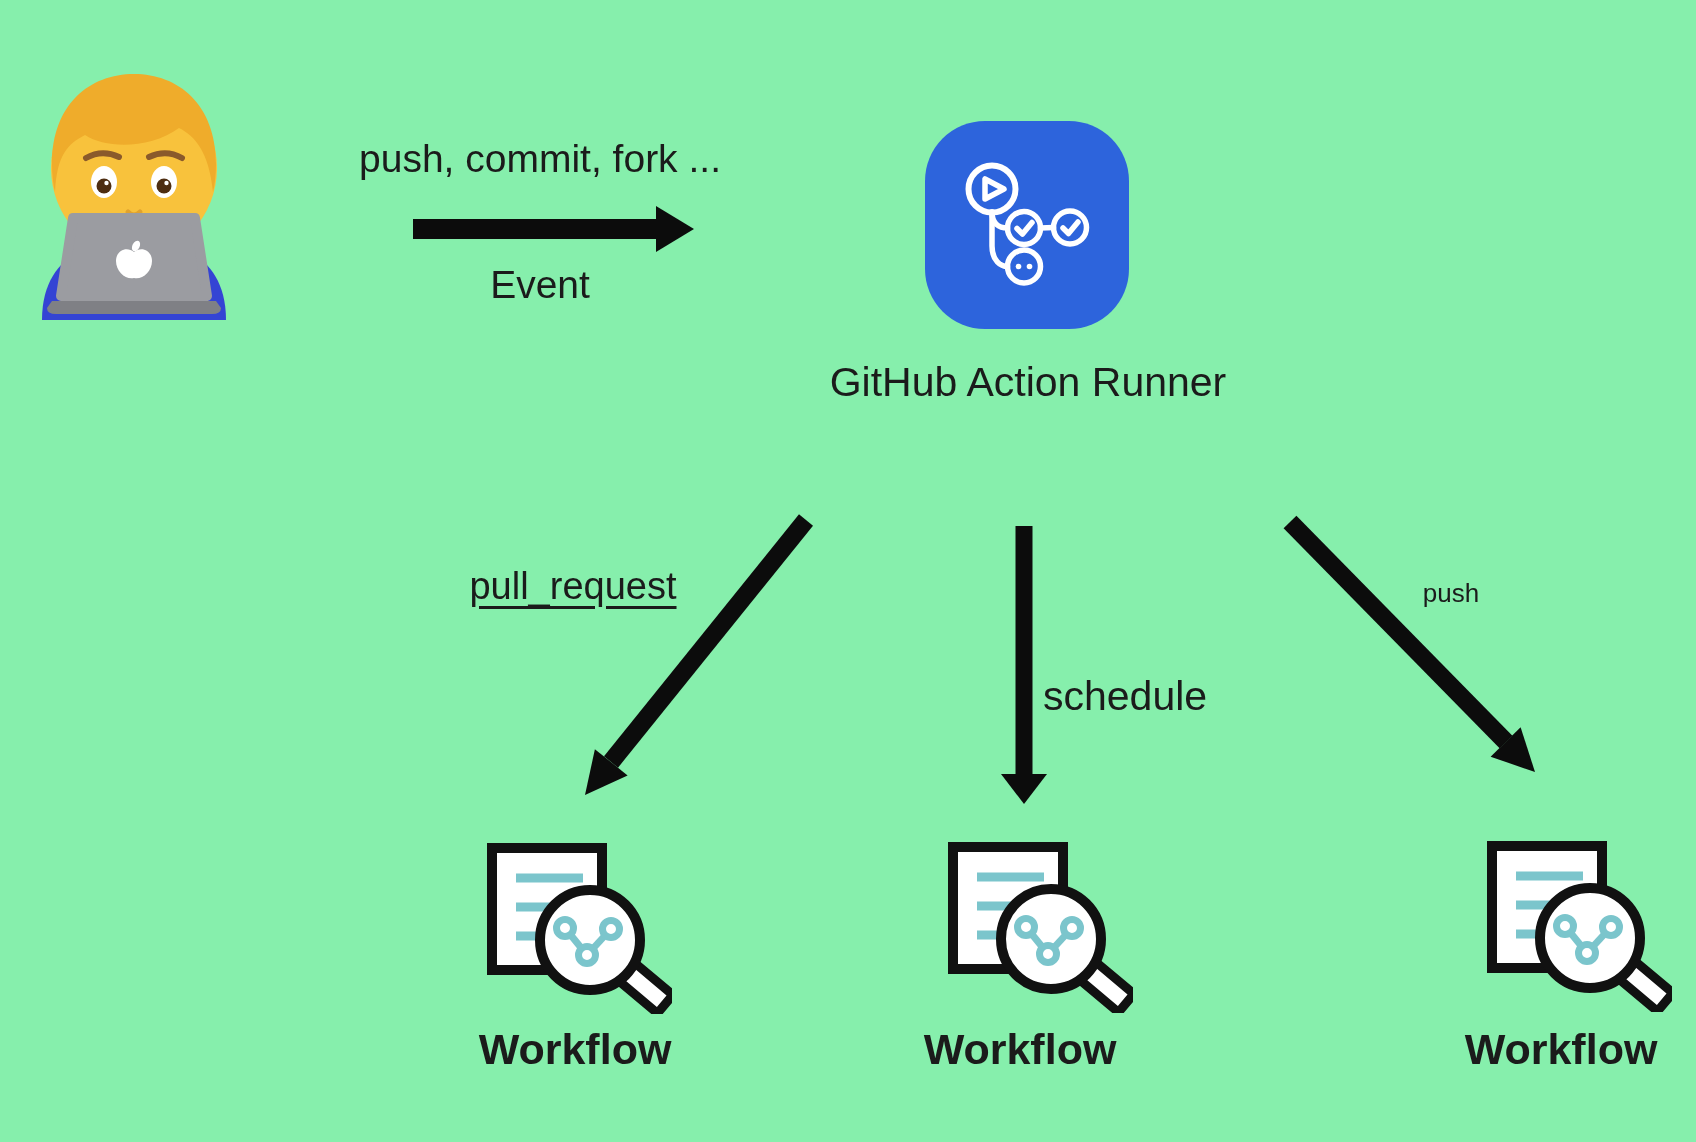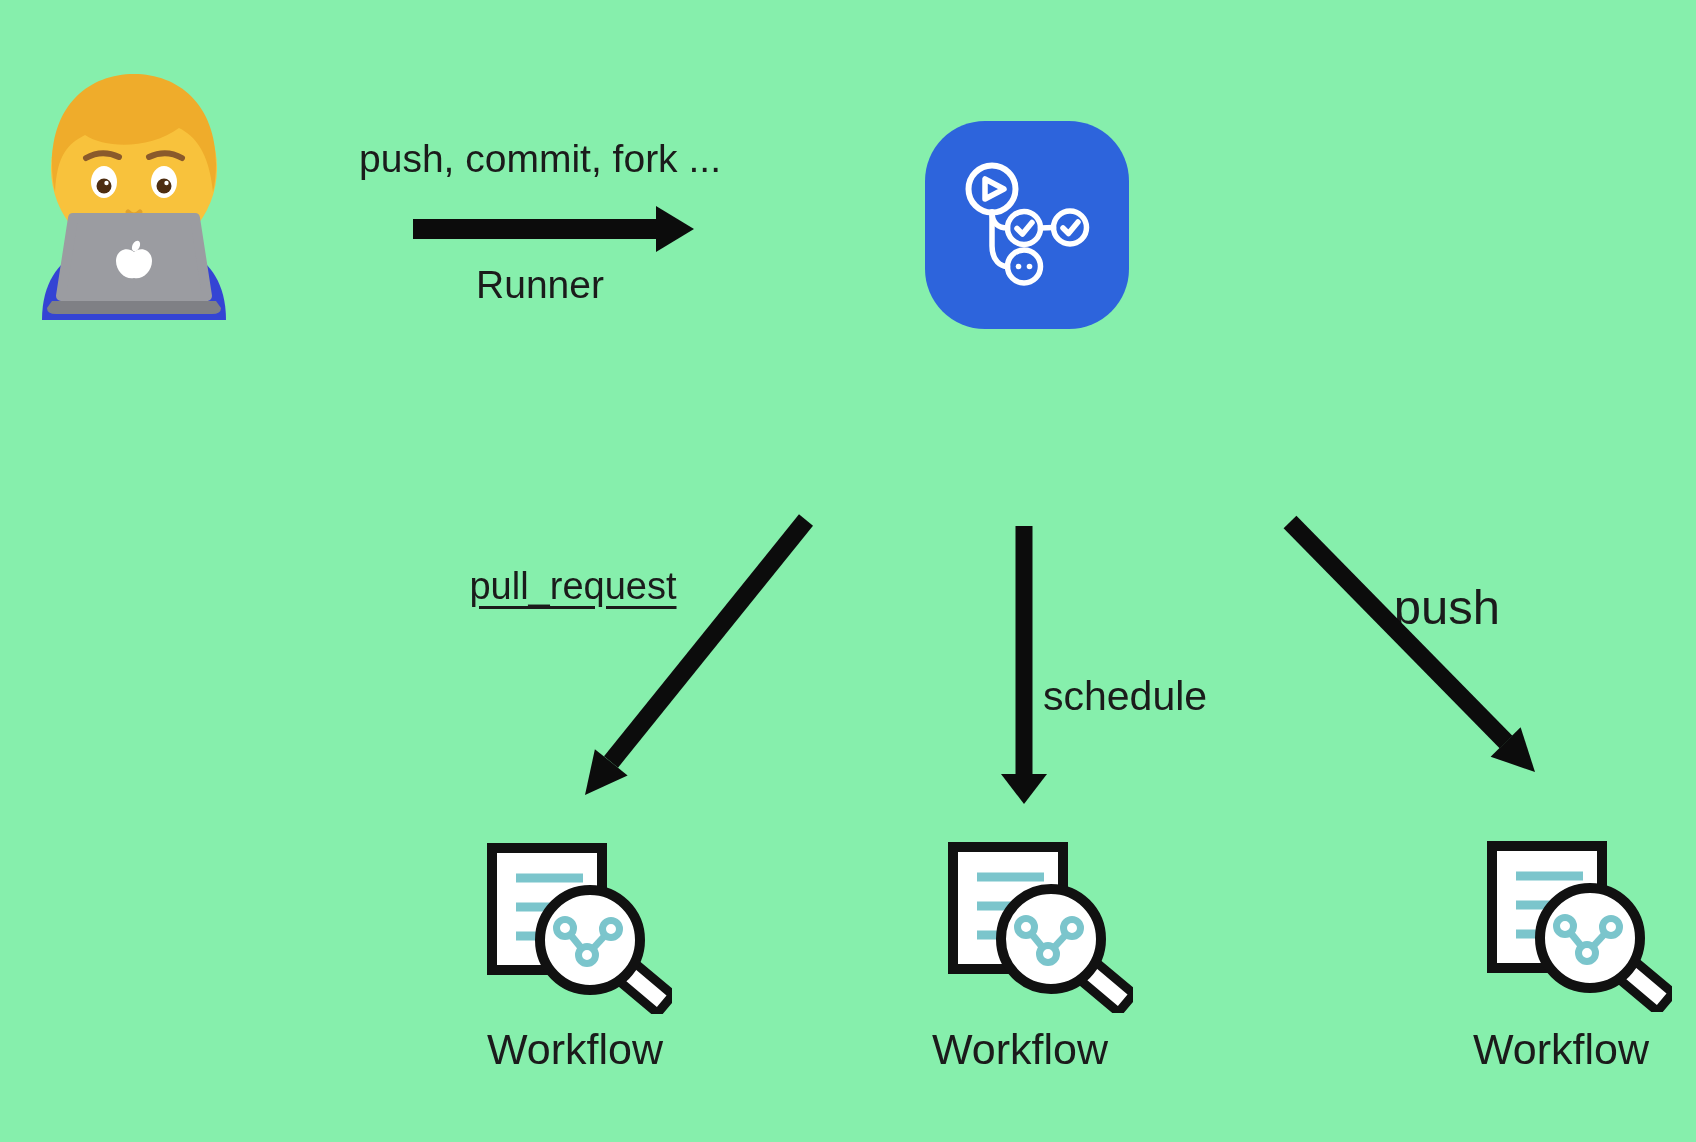--- a/index.html
+++ b/index.html
@@ -24,22 +24,22 @@
   .lbl-pullrequest{
     left:423px;top:564px;width:300px;font-size:38px;
     text-decoration-line:underline;
     text-decoration-style:wavy;
     text-decoration-color:#e0301e;
     text-decoration-thickness:1.5px;
     text-underline-offset:7px;
     text-decoration:underline;
   }
   .lbl-schedule{left:1043px;top:672px;width:280px;font-size:41px;text-align:left;}
-  .lbl-push{left:1310px;top:578px;width:190px;font-size:49px;text-align:right;}
-  .lbl-workflow{width:210px;font-size:43px;}
+  .lbl-push{left:1356px;top:578px;width:190px;font-size:26px;}
+  .lbl-workflow{width:210px;font-size:43px;font-weight:bold;}
   .wf-label-1{left:470px;top:1024px;}
   .wf-label-2{left:915px;top:1024px;}
   .wf-label-3{left:1456px;top:1024px;}
   .person-svg{left:28px;top:52px;width:212px;height:268px;}
   .runner-svg{left:922px;top:118px;width:210px;height:214px;}
   .wf-svg{width:186px;height:172px;}
   .wf-icon-1{left:486px;top:842px;}
   .wf-icon-2{left:947px;top:841px;}
   .wf-icon-3{left:1486px;top:840px;}
   .arrow-overlay{left:0;top:0;width:1696px;height:1142px;pointer-events:none;}
@@ -78,40 +78,41 @@
 
     <ellipse cx="108" cy="194" rx="3.6" ry="5.6" fill="#ffffff" transform="rotate(28 108 194)"></ellipse>
     <path d="M106,200 C99,194 88,198 88,209 C88,220 98,228 106,226
              C114,228 124,220 124,209 C124,198 113,194 106,200 Z" fill="#ffffff"></path>
 
     <path d="M24,249 L188,249 L193,256 Q193,262 184,262 L28,262 Q19,262 19,256 Z" fill="#7f8085"></path>
   </svg>
 
   <div class="abs label lbl-event-types">push, commit, fork ...</div>
 
-  <div class="abs label lbl-event">Runner</div>
+  <div class="abs label lbl-event">Event</div>
 
   <svg class="abs runner-svg" viewBox="0 0 210 214">
     <rect x="3" y="3" width="204" height="208" rx="60" fill="#2d64dc"></rect>
     <g stroke="#ffffff" fill="none" stroke-linecap="round" stroke-linejoin="round">
       <path d="M70,94 L70,128 C70,143 79,148.5 85.5,148.5" stroke-width="5.5"></path>
       <path d="M70,94 C70,106 77,110 85.5,110" stroke-width="5.5"></path>
       <line x1="118.5" y1="110" x2="131.5" y2="109.5" stroke-width="5.5"></line>
       <circle cx="70" cy="71" r="23.5" stroke-width="6"></circle>
       <polygon points="63,61 63,81 82,71" stroke-width="5.5"></polygon>
       <circle cx="102" cy="110" r="16.5" stroke-width="5.5"></circle>
       <path d="M95,110.5 l5.5,5.5 L110,104.5" stroke-width="5.5"></path>
       <circle cx="148" cy="109.5" r="16.5" stroke-width="5.5"></circle>
       <path d="M141,110 l5.5,5.5 L156,104" stroke-width="5.5"></path>
       <circle cx="102" cy="148.5" r="16.5" stroke-width="5.5"></circle>
     </g>
     <circle cx="96.5" cy="148.5" r="2.8" fill="#ffffff"></circle>
     <circle cx="107.5" cy="148.5" r="2.8" fill="#ffffff"></circle>
   </svg>
 
+  <div class="abs label lbl-runner">GitHub Action Runner</div>
 
   <div class="abs label lbl-pullrequest">pull_request</div>
   <div class="abs label lbl-schedule">schedule</div>
   <div class="abs label lbl-push">push</div>
 
   <svg class="abs arrow-overlay" viewBox="0 0 1696 1142">
     <g fill="#0c0c0c" stroke="#0c0c0c">
       <line x1="413" y1="229" x2="656" y2="229" stroke-width="20" stroke-linecap="butt"></line>
       <polygon points="656,206 656,252 694,229" stroke="none"></polygon>
     </g>

